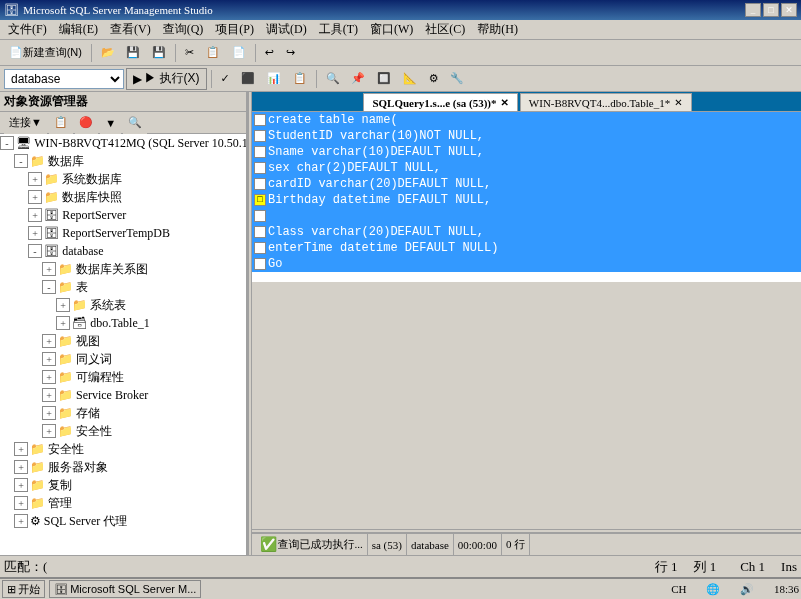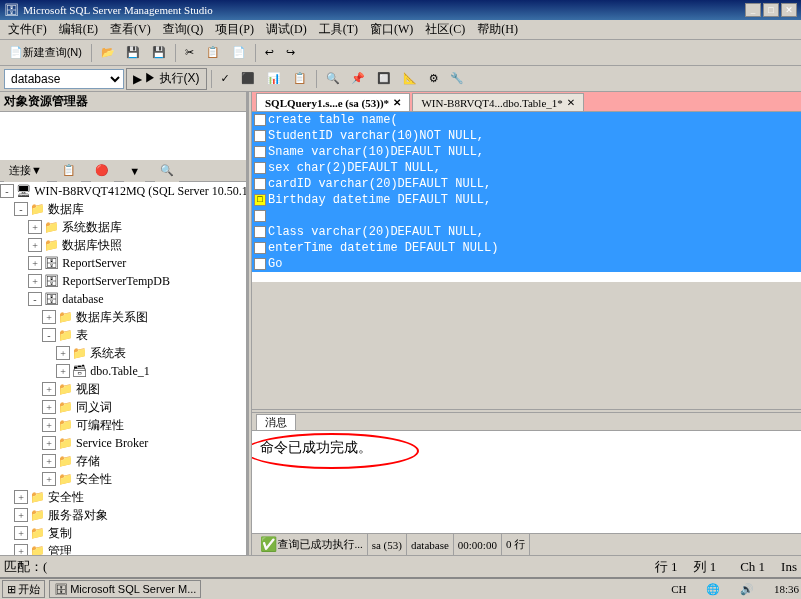--- a/index.html
+++ b/index.html
@@ -121,22 +121,21 @@
       font-weight: bold;
       border-bottom: 1px solid #a0a0a0;
     }
     .panel-toolbar {
       background: #d4d0c8;
       height: 22px;
       display: flex;
       align-items: center;
       padding: 0 4px;
       border-bottom: 1px solid #a0a0a0;
-      gap: 10px;
-      margin-top: 48px;
+      gap: 2px;
     }
     .tree-area {
       flex: 1;
       overflow-y: auto;
       overflow-x: auto;
       background: white;
       font-size: 12px;
     }
     .tree-item {
       display: flex;
@@ -154,25 +153,26 @@
       background: white;
       margin-right: 2px;
       flex-shrink: 0;
     }
     .tree-icon { font-size: 12px; margin-right: 3px; }
     .tree-label { font-size: 12px; }
 
     
     .tab-bar {
       height: 20px;
-      background: #fca5a5;
+      background: #0369a1;
       display: flex;
       align-items: flex-end;
       padding-left: 4px;
       border-bottom: 1px solid #a0a0a0;
+      justify-content: center;
     }
     .tab {
       height: 18px;
       padding: 0 8px;
       background: #e8e4dc;
       border: 1px solid #a0a0a0;
       border-bottom: none;
       font-size: 11px;
       display: flex; align-items: center;
       cursor: pointer;
@@ -640,31 +640,20 @@
         <div class="code-line selected-line">
           <span class="line-marker box">□</span>
           <span>Go</span>
         </div>
 
       </div>
     </div>
 
     <div class="splitter-h"></div>
 
-    <div class="messages-panel">
-      <div class="messages-tab-bar">
-        <div class="messages-tab">
-          <span>消息</span>
-        </div>
-      </div>
-      <div class="messages-content">
-        <div class="oval-highlight"></div>
-        <span class="success-msg">命令已成功完成。</span>
-      </div>
-    </div>
 
     <div class="status-bar">
       <div class="status-section">
         <span class="status-green">✅</span>
         <span>查询已成功执行...</span>
       </div>
       <div class="status-section">
         <span>sa (53)</span>
       </div>
       <div class="status-section">

